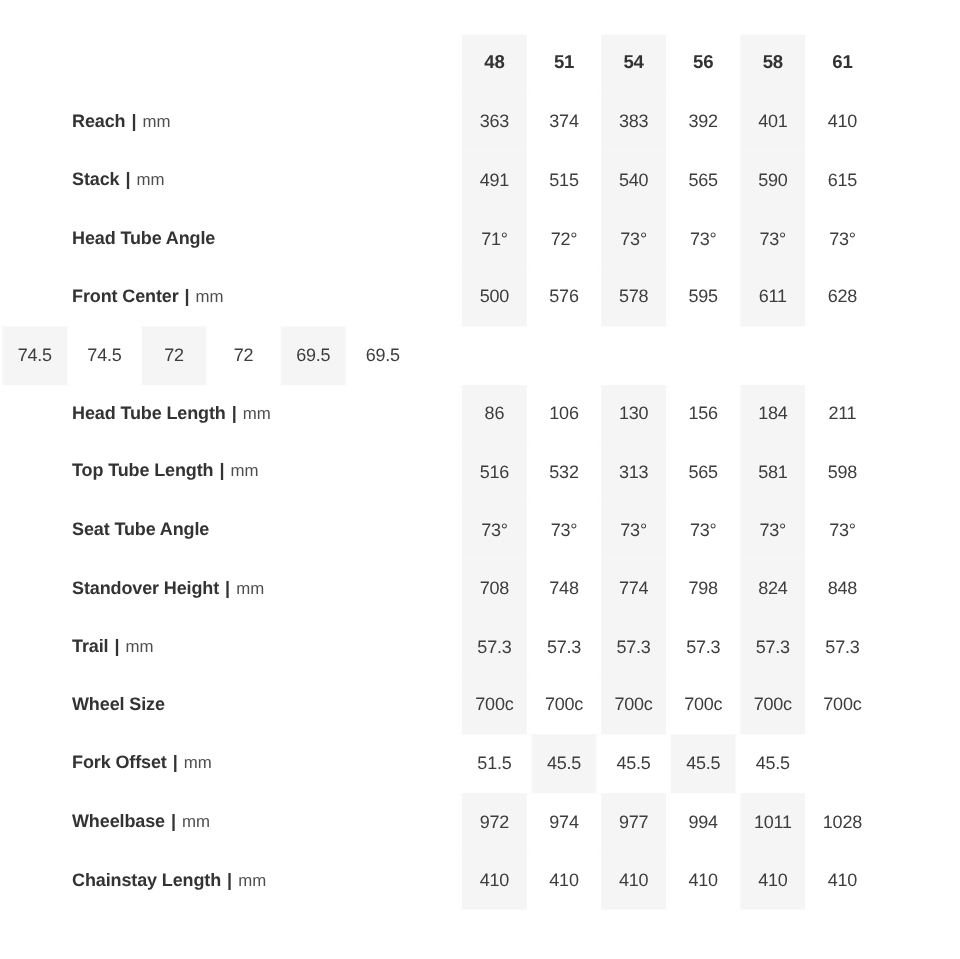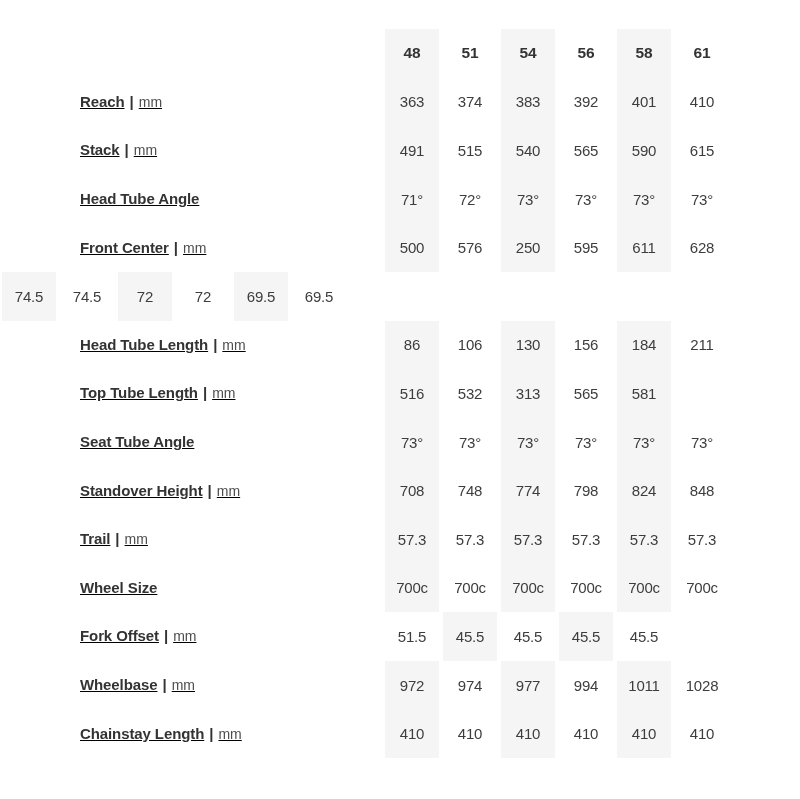--- a/index.html
+++ b/index.html
@@ -22,24 +22,23 @@
     width: 776px;
   }
   .row {
     display: flex;
     height: 48.6px;
     align-items: center;
   }
   .label-cell {
     flex: 0 0 383px;
     box-sizing: border-box;
-    padding-left: 80px;
+    padding-left: 60px;
     white-space: nowrap;
     overflow: hidden;
-    text-decoration: underline;
   }
   .lname {
     font-size: 15px;
     font-weight: bold;
     color: #333333;
     letter-spacing: -0.1px;
   }
   .lsep {
     font-size: 15px;
     font-weight: bold;
@@ -110,21 +109,21 @@
         <div class="cell">72°</div>
         <div class="cell striped">73°</div>
         <div class="cell">73°</div>
         <div class="cell striped">73°</div>
         <div class="cell">73°</div>
       </div>
       <div class="row">
         <div class="label-cell"><span class="lname">Front Center</span><span class="lsep">|</span><span class="lunit">mm</span></div>
         <div class="cell striped">500</div>
         <div class="cell">576</div>
-        <div class="cell striped">250</div>
+        <div class="cell striped">578</div>
         <div class="cell">595</div>
         <div class="cell striped">611</div>
         <div class="cell">628</div>
       </div>
       <div class="row">
         <div class="cell striped">74.5</div>
         <div class="cell">74.5</div>
         <div class="cell striped">72</div>
         <div class="cell">72</div>
         <div class="cell striped">69.5</div>
@@ -139,20 +138,21 @@
         <div class="cell striped">184</div>
         <div class="cell">211</div>
       </div>
       <div class="row">
         <div class="label-cell"><span class="lname">Top Tube Length</span><span class="lsep">|</span><span class="lunit">mm</span></div>
         <div class="cell striped">516</div>
         <div class="cell">532</div>
         <div class="cell striped">313</div>
         <div class="cell">565</div>
         <div class="cell striped">581</div>
+        <div class="cell">598</div>
       </div>
       <div class="row">
         <div class="label-cell"><span class="lname">Seat Tube Angle</span></div>
         <div class="cell striped">73°</div>
         <div class="cell">73°</div>
         <div class="cell striped">73°</div>
         <div class="cell">73°</div>
         <div class="cell striped">73°</div>
         <div class="cell">73°</div>
       </div>

